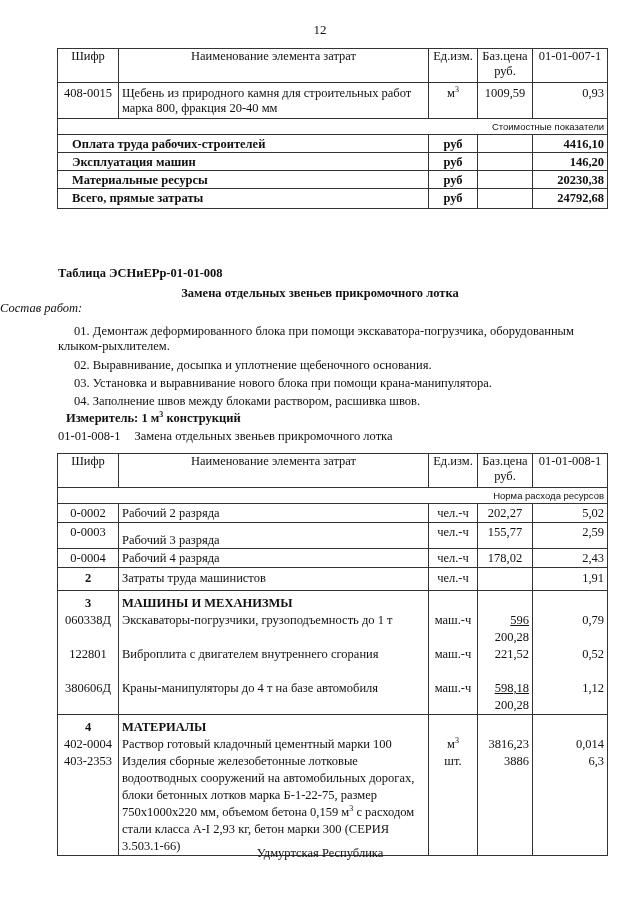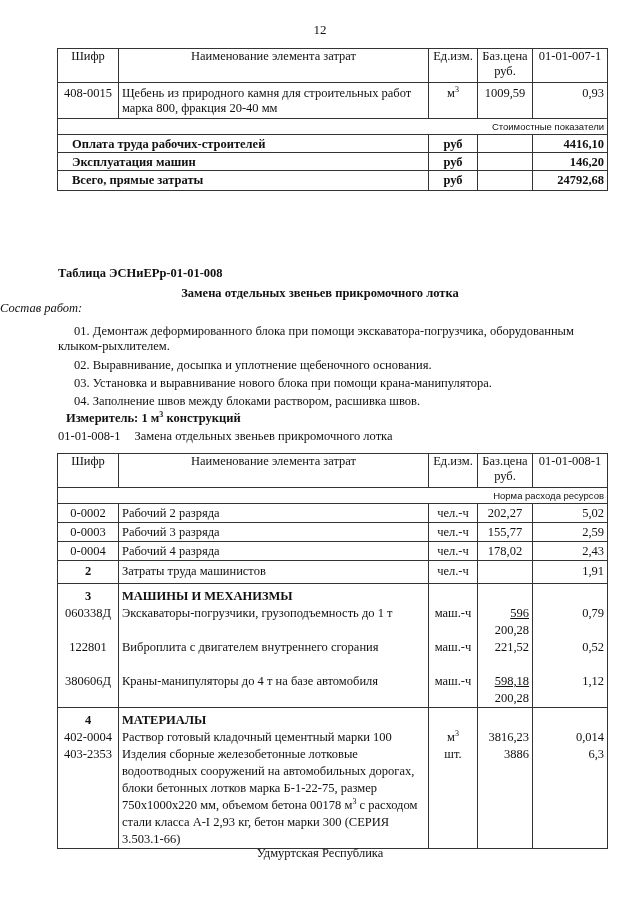--- a/index.html
+++ b/index.html
@@ -64,20 +64,26 @@
     <td class="b c" style="padding-top:2px">руб</td>
     <td></td>
     <td class="b r" style="padding-top:2px">4416,10</td>
   </tr>
   <tr style="height:18px;" class="nb-top nb-bot">
     <td colspan="2" class="b" style="padding-left:14px; padding-top:2px">Эксплуатация машин</td>
     <td class="b c" style="padding-top:2px">руб</td>
     <td></td>
     <td class="b r" style="padding-top:2px">146,20</td>
   </tr>
+  <tr style="height:18px;" class="nb-top nb-bot">
+    <td colspan="2" class="b" style="padding-left:14px; padding-top:2px">Материальные ресурсы</td>
+    <td class="b c" style="padding-top:2px">руб</td>
+    <td></td>
+    <td class="b r" style="padding-top:2px">20230,38</td>
+  </tr>
   <tr style="height:20px;" class="nb-top">
     <td colspan="2" class="b" style="padding-left:14px; padding-top:2px">Всего, прямые затраты</td>
     <td class="b c" style="padding-top:2px">руб</td>
     <td></td>
     <td class="b r" style="padding-top:2px">24792,68</td>
   </tr>
 </tbody>
   </table>
 
 <div class="abs title-bold" style="top:266px; left:58px;">Таблица  ЭСНиЕРр-01-01-008</div>
@@ -112,21 +118,21 @@
   </tr>
   <tr style="height:19px;" class="nb-bot">
     <td class="c" style="padding-top:2px">0-0002</td>
     <td style="padding-top:2px">Рабочий 2 разряда</td>
     <td class="c" style="padding-top:2px">чел.-ч</td>
     <td class="c" style="padding-top:2px">202,27</td>
     <td class="r" style="padding-top:2px">5,02</td>
   </tr>
   <tr style="height:19px;" class="nb-top nb-bot">
     <td class="c" style="padding-top:2px">0-0003</td>
-    <td style="padding-top:2px">Рабочий 3 разряда</td>
+    <td style="padding-top:10px">Рабочий 3 разряда</td>
     <td class="c" style="padding-top:2px">чел.-ч</td>
     <td class="c" style="padding-top:2px">155,77</td>
     <td class="r" style="padding-top:2px">2,59</td>
   </tr>
   <tr style="height:19px;" class="nb-top">
     <td class="c" style="padding-top:2px">0-0004</td>
     <td style="padding-top:2px">Рабочий 4 разряда</td>
     <td class="c" style="padding-top:2px">чел.-ч</td>
     <td class="c" style="padding-top:2px">178,02</td>
     <td class="r" style="padding-top:2px">2,43</td>
@@ -175,21 +181,21 @@
       <div class="b">4</div>
       <div>402-0004</div>
       <div>403-2353</div>
     </td>
     <td style="padding-top:4px; line-height:17px;margin-left:6px;">
       <div class="b">МАТЕРИАЛЫ</div>
       <div>Раствор готовый кладочный цементный марки 100</div>
       <div>Изделия сборные железобетонные лотковые</div>
       <div>водоотводных сооружений на автомобильных дорогах,</div>
       <div>блоки бетонных лотков марка Б-1-22-75, размер</div>
-      <div><span>750х1000х220 мм, объемом бетона 00178 м</span><sup>3</sup><span> с расходом</span></div>
+      <div><span>750х1000х220 мм, объемом бетона 0,159 м</span><sup>3</sup><span> с расходом</span></div>
       <div>стали класса А-I 2,93 кг, бетон марки 300 (СЕРИЯ</div>
       <div>3.503.1-66)</div>
     </td>
     <td class="c" style="padding-top:4px; line-height:17px;">
       <div>&nbsp;</div>
       <div><span>м</span><sup>3</sup></div>
       <div>шт.</div>
     </td>
     <td class="r" style="padding-top:4px; line-height:17px;">
       <div>&nbsp;</div>

